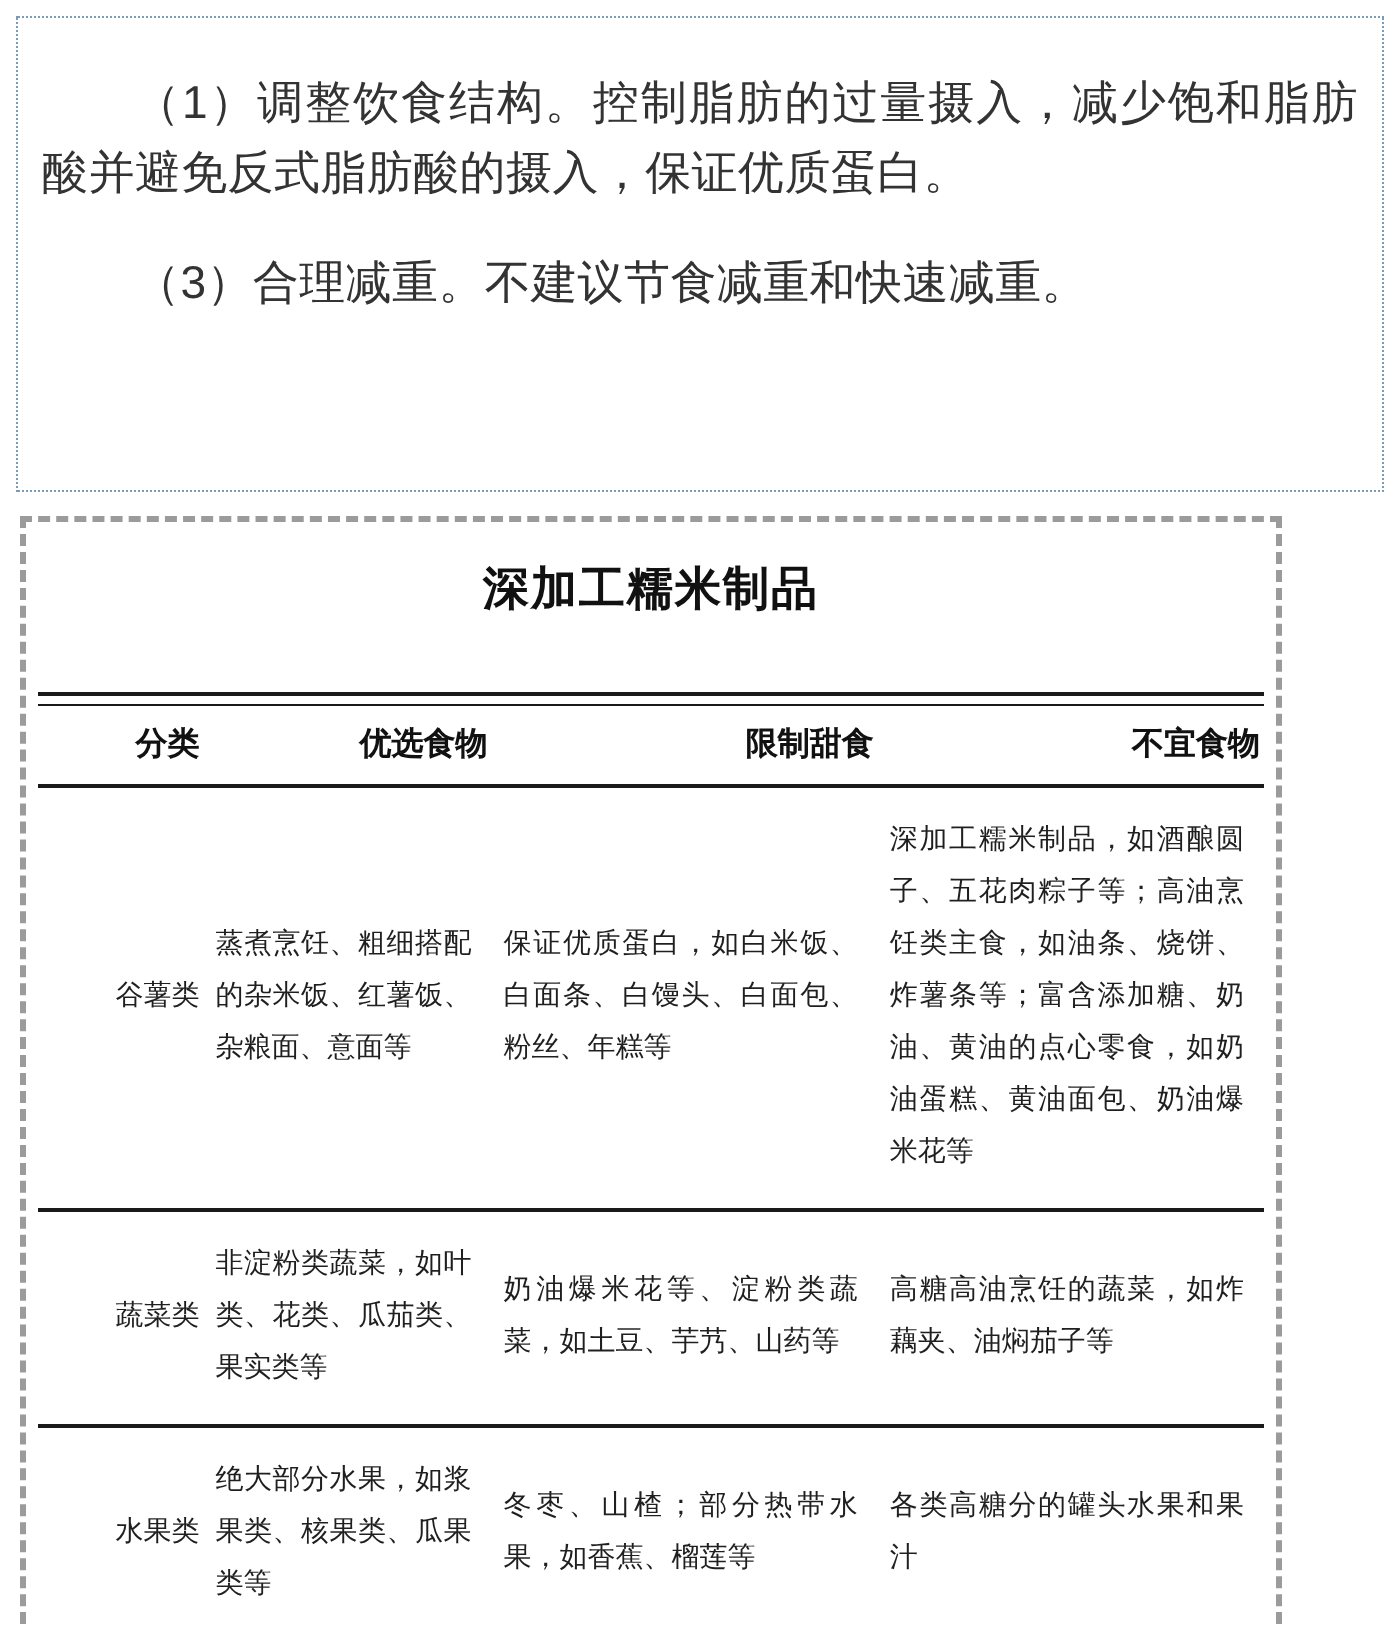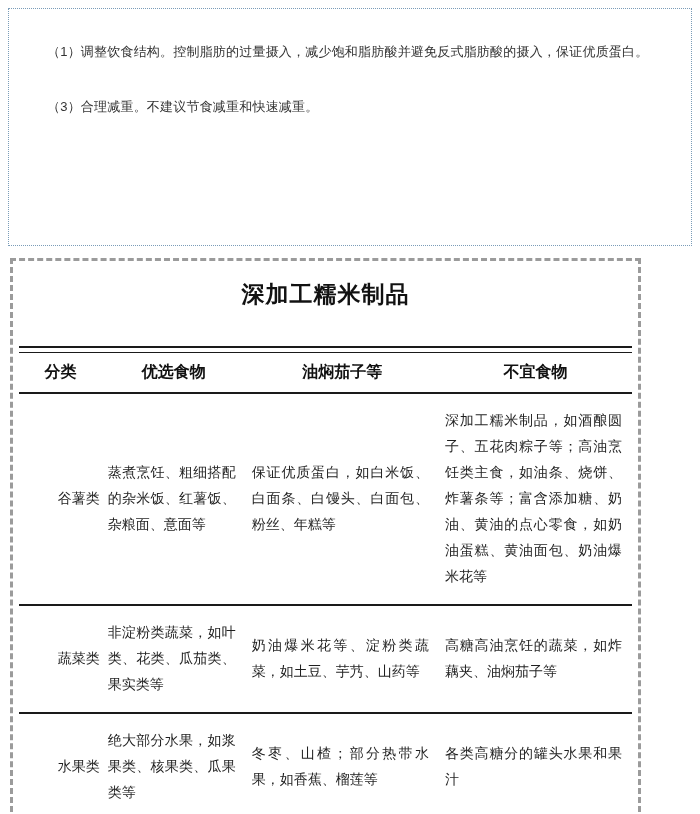--- a/index.html
+++ b/index.html
@@ -9,21 +9,21 @@
   }
   .page{position:absolute;inset:0;overflow:hidden;}
 
   
   .notice-box{
     position:absolute;left:8px;top:8px;width:684px;height:238px;
     box-sizing:border-box;border:1px dotted #7a9cb8;
     padding:25px 12px 8px 12px;background:#ffffff;
   }
   .notice-box p{
-    margin:0 0 20px 0;font-size:13px;line-height:35px;color:#333333;
+    margin:0 0 20px 0;font-size:23px;line-height:35px;color:#333333;
     text-indent:2em;text-align:justify;letter-spacing:0.2px;
   }
 
   
   .table-box{
     position:absolute;left:10px;top:258px;width:631px;height:590px;
     box-sizing:border-box;border:3px dashed #9b9b9b;
     padding:16px 6px 0 6px;background:#ffffff;
   }
   .table-title{
@@ -36,21 +36,21 @@
   }
   table.food{
     width:100%;border-collapse:collapse;table-layout:fixed;
     font-family:"Liberation Serif","DejaVu Serif",serif;color:#1f1f1f;
   }
   col.c1{width:13.5%}
   col.c2{width:23.5%}
   col.c3{width:31.5%}
   col.c4{width:31.5%}
   table.food th{
-    font-size:16px;font-weight:bold;padding:9px 2px;text-align:center;
+    font-size:16px;font-weight:bold;padding:9px 2px;text-align:right;
     border-bottom:2px solid #1a1a1a;color:#111111;
   }
   table.food td{
     font-size:14px;line-height:26px;padding:14px 10px 14px 6px;
     border-bottom:2px solid #1a1a1a;vertical-align:middle;
     text-align:justify;word-break:break-all;
   }
   table.food td.cat{text-align:right;padding:6px 2px;word-break:keep-all;}
   table.food tbody tr:last-child td{border-bottom:3px solid #1a1a1a;}
 </style>
@@ -72,21 +72,21 @@
       <colgroup>
           <col class="c1">
           <col class="c2">
           <col class="c3">
           <col class="c4">
         </colgroup>
       <thead>
         <tr>
           <th>分类</th>
           <th>优选食物</th>
-          <th>油焖茄子等</th>
+          <th>限制甜食</th>
           <th>不宜食物</th>
         </tr>
       </thead>
       <tbody>
         <tr>
           <td class="cat">谷薯类</td>
           <td>蒸煮烹饪、粗细搭配的杂米饭、红薯饭、杂粮面、意面等</td>
           <td>保证优质蛋白，如白米饭、白面条、白馒头、白面包、粉丝、年糕等</td>
           <td>深加工糯米制品，如酒酿圆子、五花肉粽子等；高油烹饪类主食，如油条、烧饼、炸薯条等；富含添加糖、奶油、黄油的点心零食，如奶油蛋糕、黄油面包、奶油爆米花等</td>
         </tr>

